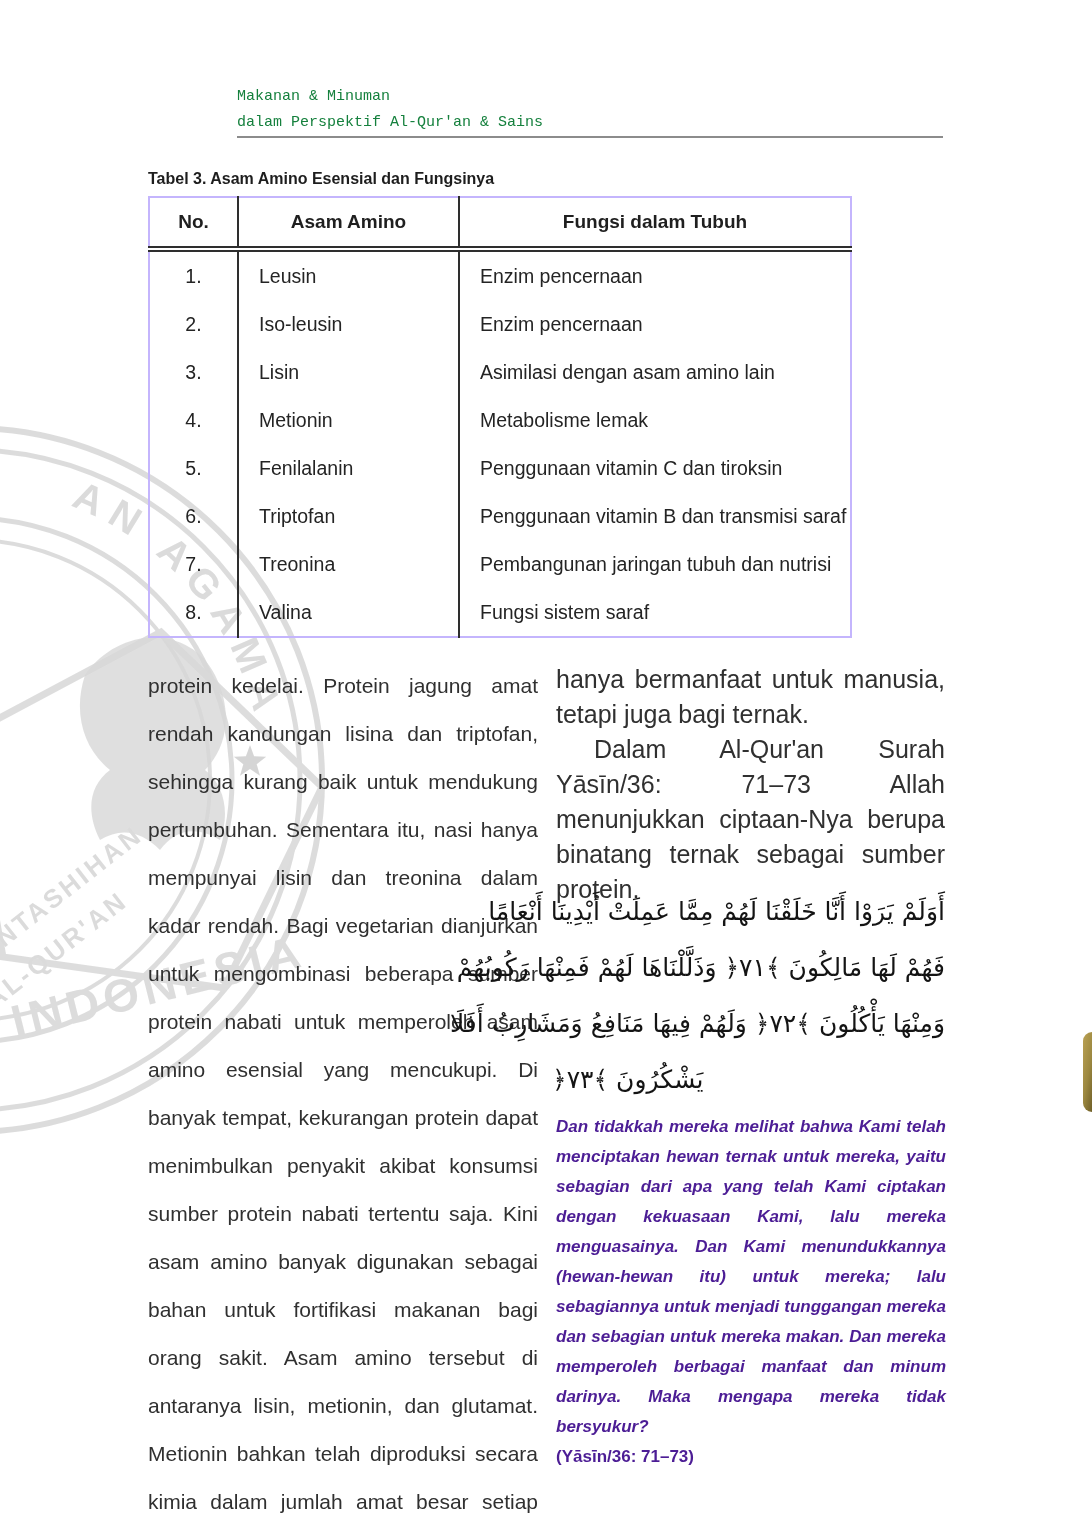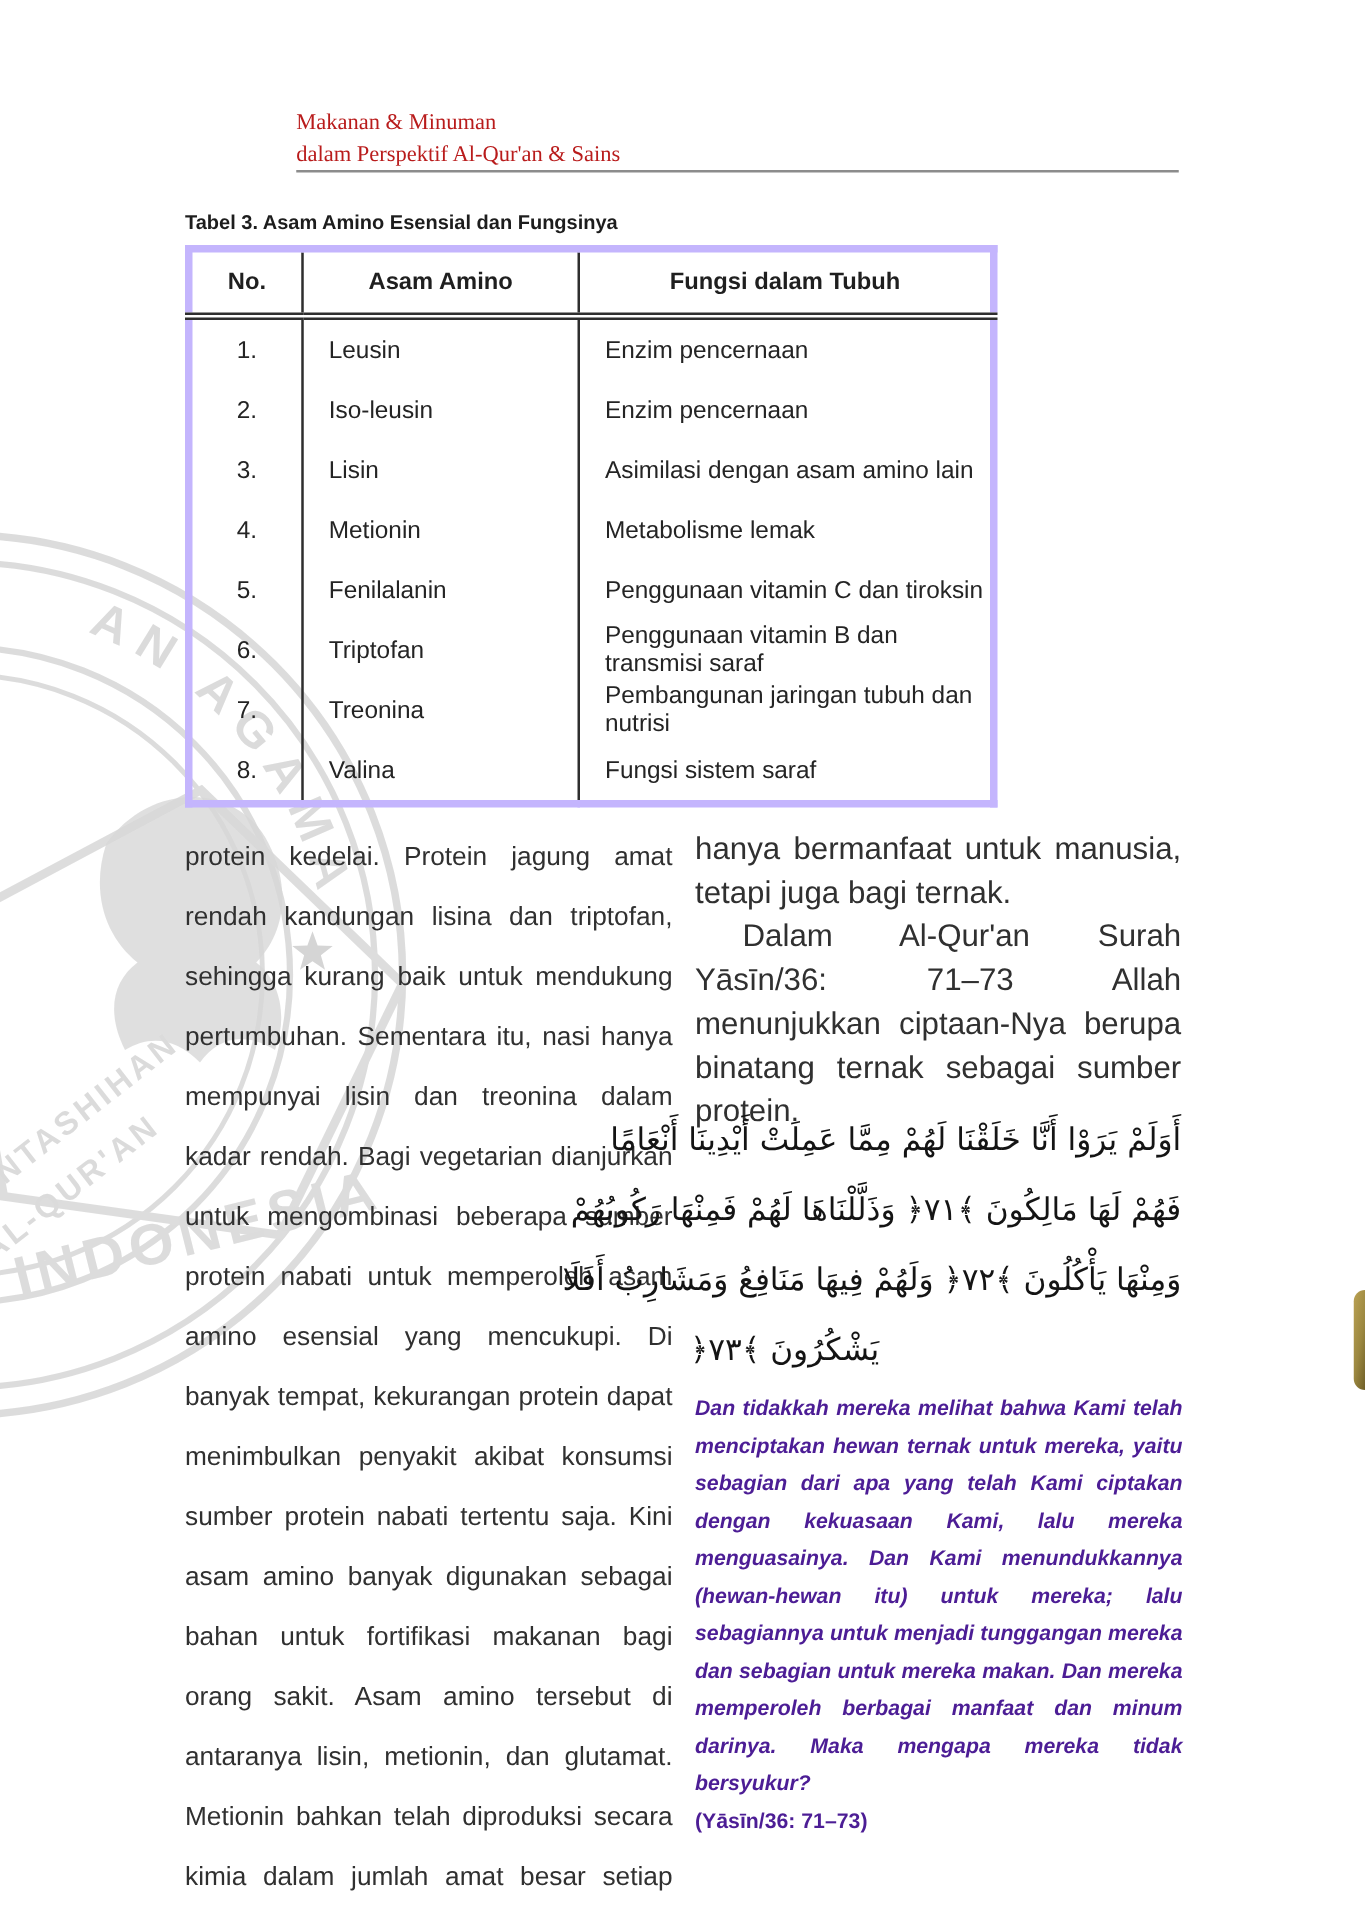--- a/index.html
+++ b/index.html
@@ -3,27 +3,27 @@
 <meta charset="utf-8">
 <style>
   html,body{margin:0;padding:0;background:#ffffff;}
   #page{position:relative;width:1092px;height:1535px;background:#ffffff;overflow:hidden;
         font-family:"Liberation Sans",sans-serif;color:#2f2f2f;}
   
   .pagebar{position:absolute;left:147px;top:0;width:73px;height:170px;
            background:linear-gradient(180deg,#96969a 0%,#aaaaac 30%,#c9c9cb 60%,#e9e9ea 85%,#f8f8f8 100%);}
   .pagenum{position:absolute;left:0;bottom:16px;width:100%;text-align:center;
            font-family:"Liberation Serif",serif;font-size:31px;color:#2a2a2a;}
-  .booktitle{position:absolute;left:237px;top:84px;font-family:Liberation Serif, serif;
-             font-size:18px;line-height:26px;color:#b91c1c;}
+  .booktitle{position:absolute;left:237px;top:84px;font-family:Liberation Mono, monospace;
+             font-size:15px;line-height:26px;color:#15803d;}
   .titlerule{position:absolute;left:237px;top:136px;width:706px;height:2px;background:#8c8c8c;}
   
   .caption{position:absolute;left:148px;top:170px;font-size:16px;font-weight:bold;color:#1d1d1d;}
   .tablewrap{position:absolute;left:148px;top:196px;}
-  table.amino{border-collapse:collapse;width:650px;border:6px solid #c4b5fd;background:transparent;}
+  table.amino{border-collapse:collapse;width:704px;border:2px solid #c4b5fd;background:transparent;}
   table.amino th{height:46px;font-size:19px;font-weight:bold;color:#1f1f1f;text-align:center;
                  border-bottom:6px double #2e2e2e;vertical-align:middle;}
   table.amino td{height:46px;font-size:19.5px;color:#242424;vertical-align:middle;}
   table.amino th+th, table.amino td+td{border-left:2px solid #2e2e2e;}
   td.c-no{text-align:center;width:85px;}
   th.h-no{width:85px;} th.h-amino{width:198px;margin-left:20px;}
   td.c-amino{padding-left:20px;width:198px;}
   td.c-fungsi{padding-left:20px;margin-left:24px;}
   
   .colL{position:absolute;left:148px;top:662px;width:390px;text-align:justify;

